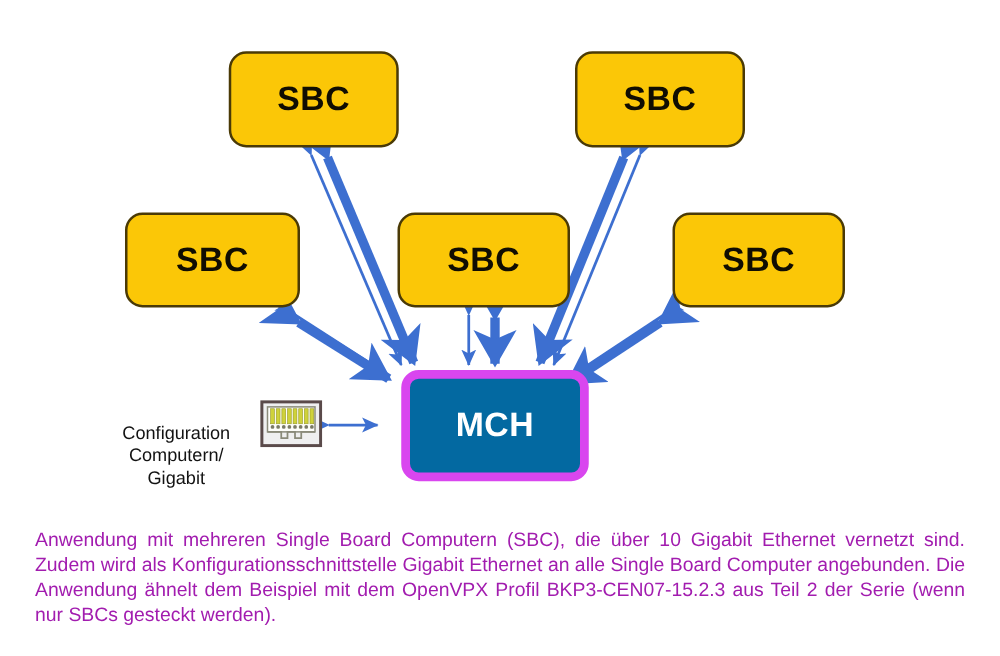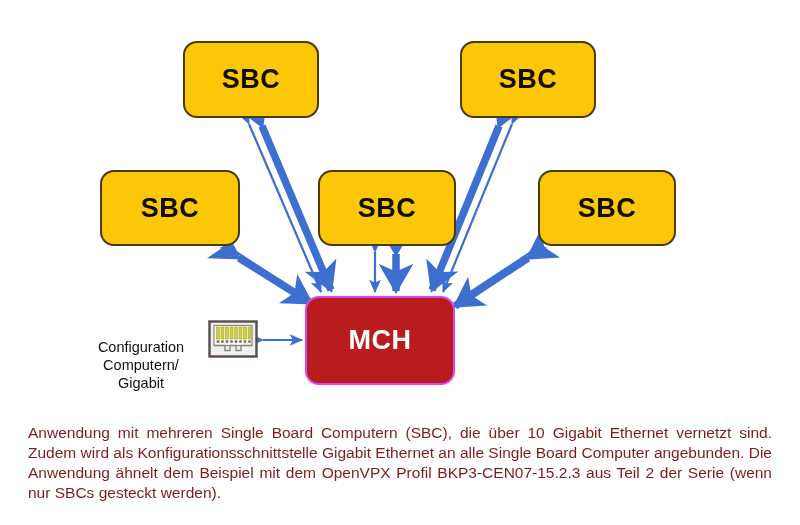--- a/index.html
+++ b/index.html
@@ -35,26 +35,27 @@
   }
   .node-sbc {
     background: #FBC707;
     border: 2px solid #4a3a06;
     color: #100d02;
     font-size: 27px;
     font-weight: bold;
     letter-spacing: 0.5px;
   }
   .node-mch {
-    background: #b91c1c;
-    border: 2px solid #d946ef;
+    background: #0369a1;
+    border: 7px solid #d946ef;
     color: #ffffff;
     font-size: 27px;
     font-weight: bold;
     letter-spacing: 0.5px;
+    margin-left: 16px;
   }
   .sbc-tl { left: 183px; top: 41px;  width: 136px; height: 77px; }
   .sbc-tr { left: 460px; top: 41px;  width: 136px; height: 77px; }
   .sbc-ml { left: 100px; top: 170px; width: 140px; height: 76px; }
   .sbc-mc { left: 318px; top: 170px; width: 138px; height: 76px; }
   .sbc-mr { left: 538px; top: 170px; width: 138px; height: 76px; }
   .mch    { left: 305px; top: 296px; width: 150px; height: 89px; }
 
   #links {
     position: absolute;
@@ -91,21 +92,21 @@
     top: 410px;
     width: 800px;
     height: 115px;
     box-sizing: border-box;
     padding: 13px 28px 0 28px;
   }
   #caption p {
     margin: 0;
     font-size: 15.5px;
     line-height: 20px;
-    color: #7f1d1d;
+    color: #a21caf;
     text-align: justify;
     font-family: "Liberation Sans", sans-serif;
   }
 </style>
 </head>
 <body>
 
 <div id="page">
 
   <div id="diagram">

